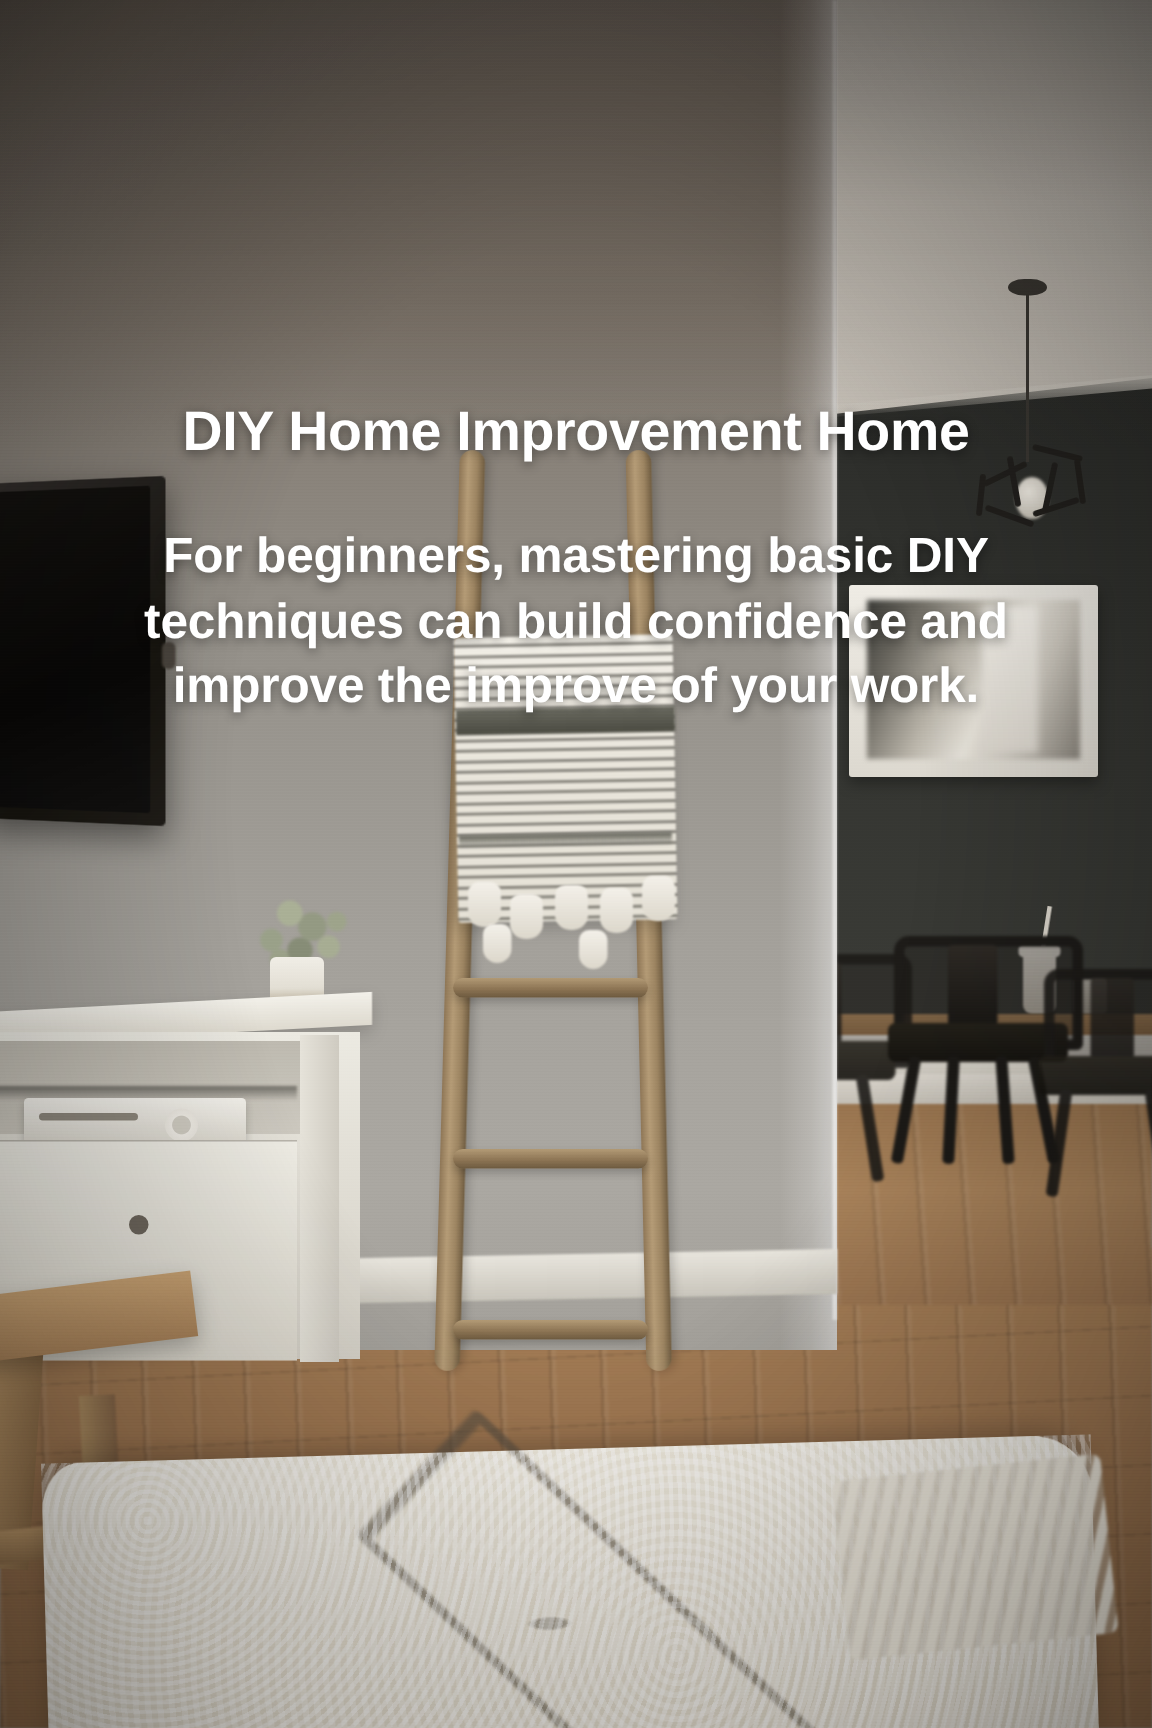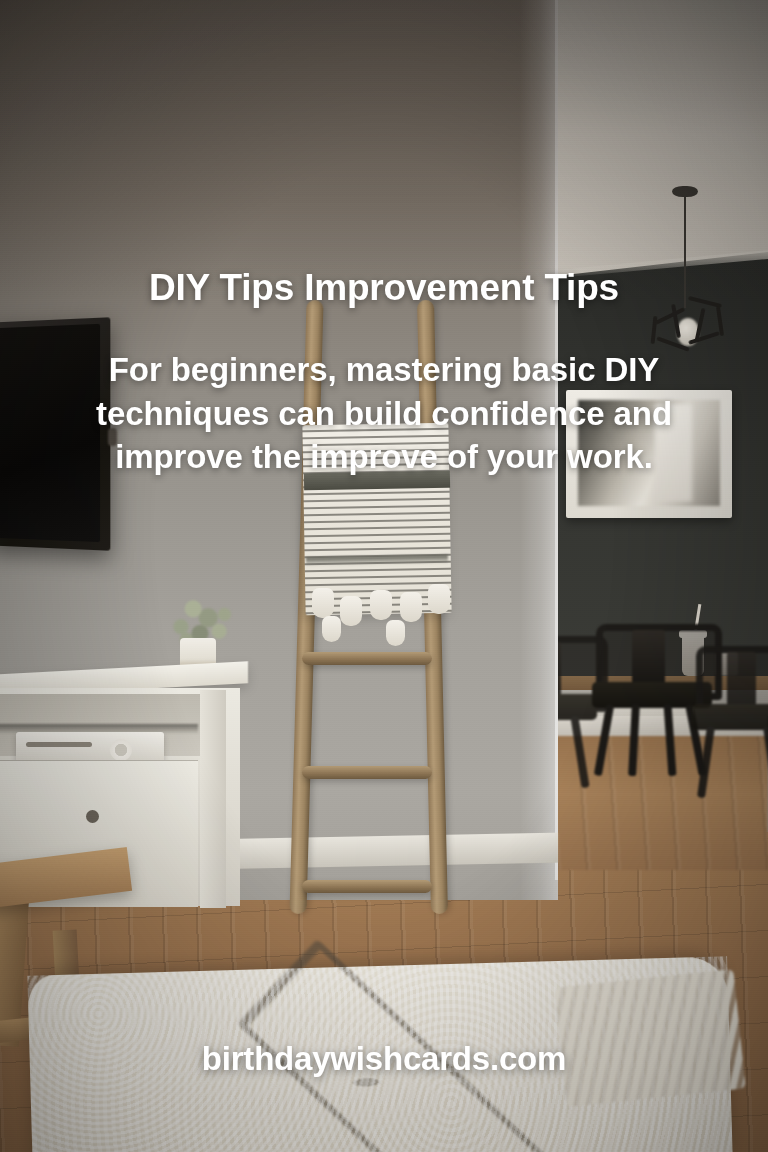--- a/index.html
+++ b/index.html
@@ -478,18 +478,17 @@
       <div class="rug-tex"></div>
     </div>
     <div class="rug-fringe"></div>
 
     <div class="topshade"></div>
     <div class="vignette"></div>
     <div class="grain"></div>
   </div>
 
   <div class="overlay">
-    <div class="headline">DIY Tips Improvement Tips</div>
+    <div class="headline">DIY Home Improvement Home</div>
     <div class="subline">For beginners, mastering basic DIY techniques can build confidence and improve the improve of your work.</div>
-    <div class="site">birthdaywishcards.com</div>
   </div>
 
 </div>
 
 </body></html>

